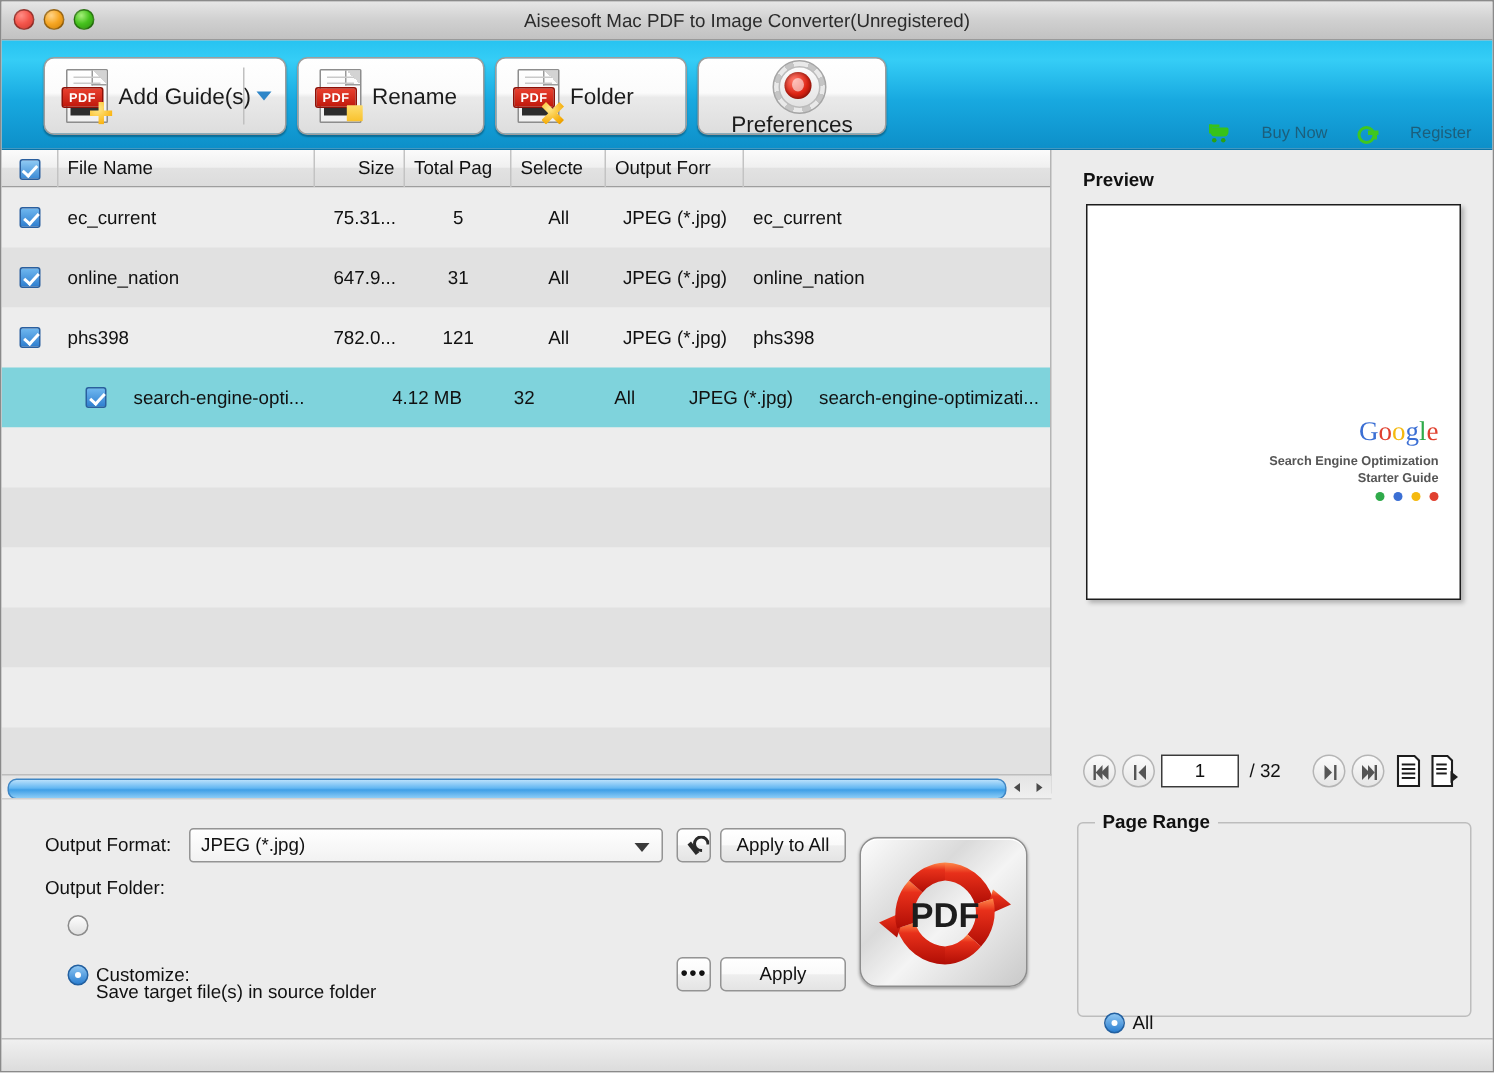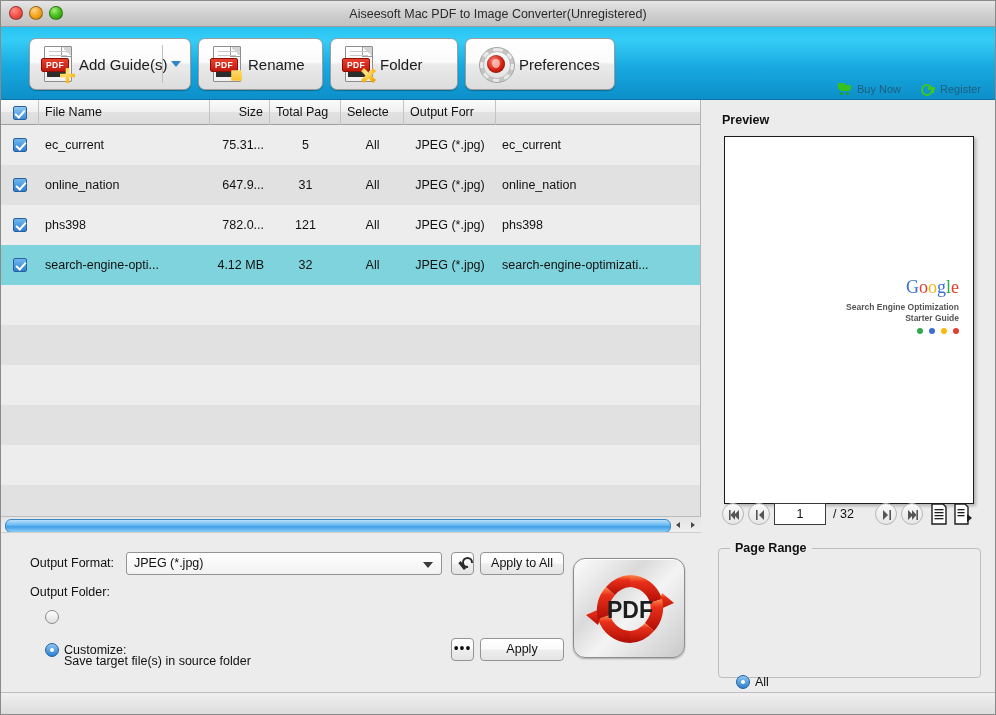--- a/index.html
+++ b/index.html
@@ -32,21 +32,21 @@
     border-bottom:1px solid #0a74a8;box-sizing:border-box;}
   .tbtn{position:absolute;top:11px;height:52px;border:1px solid #9d9d9d;
     border-radius:7px;box-sizing:border-box;
     background:linear-gradient(to bottom,#ffffff 0%,#fbfbfb 46%,#eaeaea 52%,#dddddd 100%);
     box-shadow:0 1px 1px rgba(0,0,0,.28), inset 0 1px 0 #fff;
     display:flex;align-items:center;cursor:default;}
   .tbtn-label{font-size:15px;color:#1b1b1b;white-space:nowrap;}
   .b-add{left:28px;width:162px;}
   .b-ren{left:197px;width:125px;}
   .b-rem{left:329px;width:128px;}
-  .b-pref{left:464px;width:150px;}
+  .b-pref{left:464px;width:126px;flex-direction:column;}
   .split{position:absolute;right:27px;top:6px;bottom:6px;width:1px;background:#c0c0c0;}
   .caret{position:absolute;right:9px;top:22px;width:0;height:0;
     border-left:5px solid transparent;border-right:5px solid transparent;
     border-top:6px solid #2e86c8;}
 
   
   .pdfico{position:relative;width:32px;height:36px;margin:0 6px 0 11px;flex:none;}
   .pdfico .sheet{position:absolute;left:3px;top:0;width:26px;height:34px;
     background:linear-gradient(to bottom,#ffffff 0%,#f0f0f0 100%);
     border:1px solid #8d8d8d;border-radius:1px;}
@@ -81,21 +81,21 @@
   .gear .inner{position:absolute;left:5px;top:5px;width:26px;height:26px;border-radius:50%;
     background:linear-gradient(to bottom,#fcfcfc,#e2e2e2);border:1px solid #bbb;}
   .gear .dot{position:absolute;left:9px;top:9px;width:18px;height:18px;border-radius:50%;
     background:radial-gradient(circle at 35% 30%,#ff7a6b 0%,#de2414 55%,#9b0f05 100%);
     box-shadow:inset 0 0 3px rgba(0,0,0,.5);}
   .gear .dot:after{content:"";position:absolute;left:5px;top:4px;width:8px;height:9px;border-radius:50%;
     background:rgba(255,255,255,.55);}
 
   
   .tlinks{position:absolute;right:14px;top:56px;display:flex;gap:20px;align-items:center;}
-  .tlink{display:flex;align-items:center;gap:5px;font-size:11px;color:#1c5f7c;cursor:default;}
+  .tlink{display:flex;align-items:center;gap:21px;font-size:11px;color:#1c5f7c;cursor:default;}
   .cart{position:relative;width:14px;height:12px;flex:none;}
   .cart .body{position:absolute;left:1px;top:2px;width:12px;height:6px;background:#36c21a;
     border-radius:1px 1px 3px 3px;}
   .cart .hdl{position:absolute;left:0;top:0;width:5px;height:4px;border-left:2px solid #36c21a;border-top:2px solid #36c21a;}
   .cart .w1,.cart .w2{position:absolute;bottom:0;width:3px;height:3px;border-radius:50%;background:#2aa113;}
   .cart .w1{left:2px;} .cart .w2{left:8px;}
   .key{position:relative;width:14px;height:12px;flex:none;}
   .key .ring{position:absolute;left:0;top:1px;width:8px;height:8px;border-radius:50%;border:2.5px solid #3fc71f;}
   .key .sh{position:absolute;left:7px;top:4px;width:7px;height:2.5px;background:#3fc71f;}
   .key .t1{position:absolute;left:11px;top:6px;width:2px;height:4px;background:#3fc71f;}
@@ -115,21 +115,21 @@
   .c-size{width:60px;flex:none;}
   .c-pages{width:71px;flex:none;}
   .c-sel{width:63px;flex:none;}
   .c-fmt{width:92px;flex:none;}
   .c-out{flex:1 1 auto;min-width:0;}
 
   .rowsArea{position:relative;height:404px;}
   .row{display:flex;height:40px;align-items:center;box-sizing:border-box;}
   .row.odd{background:#ededed;}
   .row.even{background:#e1e1e1;}
-  .row.sel{background:#7fd3dc;}
+  .row.sel{background:#7fd3dc;padding-left:44px;}
   .cell{height:40px;line-height:40px;font-size:12.5px;color:#111;
     padding:0 6px;box-sizing:border-box;white-space:nowrap;overflow:hidden;text-overflow:ellipsis;}
   .cell.num{text-align:right;}
   .cell.ctr{text-align:center;}
 
   .cbx{width:14px;height:14px;border:1px solid #6d6d6d;border-radius:2px;box-sizing:border-box;
     background:linear-gradient(to bottom,#fdfdfd,#e3e3e3);position:relative;cursor:default;}
   .cbx.on{background:linear-gradient(to bottom,#6fb7ef,#2f7fd0);border-color:#2a5f9e;}
   .cbx.on:after{content:"";position:absolute;left:3.5px;top:1px;width:4px;height:8px;
     border:solid #fff;border-width:0 2px 2px 0;transform:rotate(42deg);}
@@ -187,21 +187,21 @@
   
   .convert{position:absolute;left:572px;top:557px;width:112px;height:100px;border-radius:12px;
     box-sizing:border-box;border:1px solid #8d8d8d;
     background:linear-gradient(135deg,#fdfdfd 0%,#dadada 35%,#f4f4f4 55%,#c9c9c9 100%);
     box-shadow:0 1px 2px rgba(0,0,0,.3), inset 0 1px 0 #fff;cursor:default;}
   .convert svg{position:absolute;left:4px;top:0px;}
 
   
   .preview{position:absolute;left:701px;top:99px;width:295px;height:592px;background:#ececec;}
   .pv-title{position:absolute;left:20px;top:13px;font-size:12.5px;font-weight:bold;color:#111;}
-  .pv-box{position:absolute;left:22px;top:36px;width:250px;height:368px;background:#fff;
+  .pv-box{position:absolute;left:22px;top:36px;width:250px;height:264px;background:#fff;
     border:1px solid #1c1c1c;box-sizing:border-box;box-shadow:2px 2px 3px rgba(0,0,0,.25);}
   .goog{position:absolute;right:14px;top:140px;text-align:right;}
   .goog .logo{font-family:"Liberation Serif","DejaVu Serif",serif;font-size:18px;letter-spacing:0px;}
   .g1{color:#3b6fd4}.g2{color:#e0402f}.g3{color:#f5b90f}.g4{color:#3b6fd4}.g5{color:#2faa4a}.g6{color:#e0402f}
   .goog .t1{font-size:8.5px;font-weight:bold;color:#555;margin-top:4px;}
   .goog .t2{font-size:8.5px;font-weight:bold;color:#555;margin-top:1px;}
   .dots{display:flex;gap:6px;justify-content:flex-end;margin-top:5px;}
   .dots i{width:6px;height:6px;border-radius:50%;display:block;}
 
   .pnav{position:absolute;left:0;top:400px;width:295px;height:30px;}

